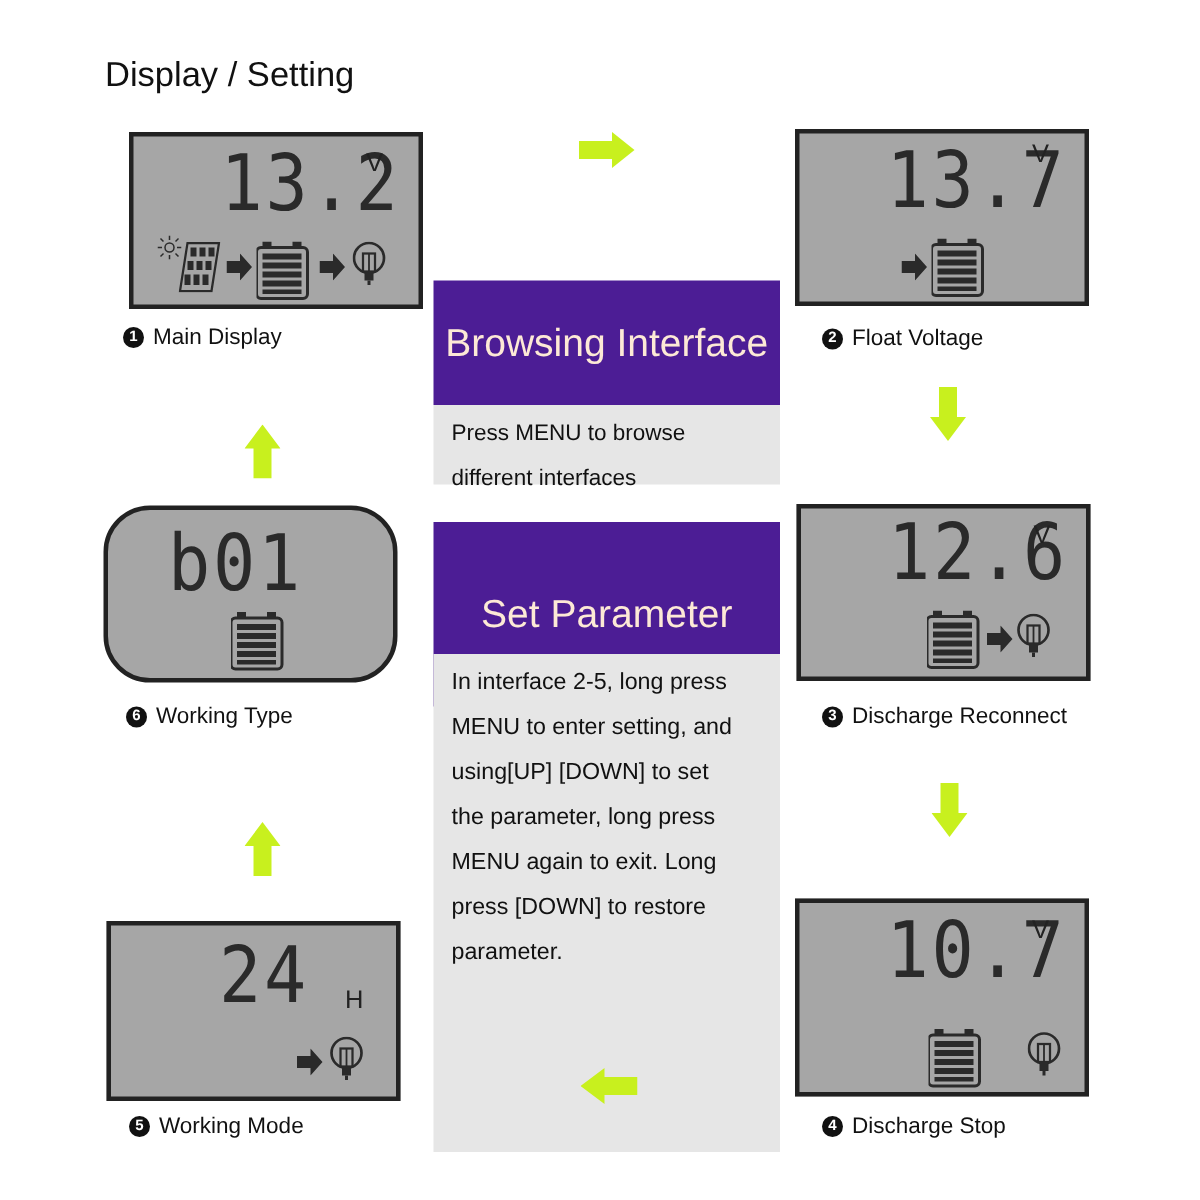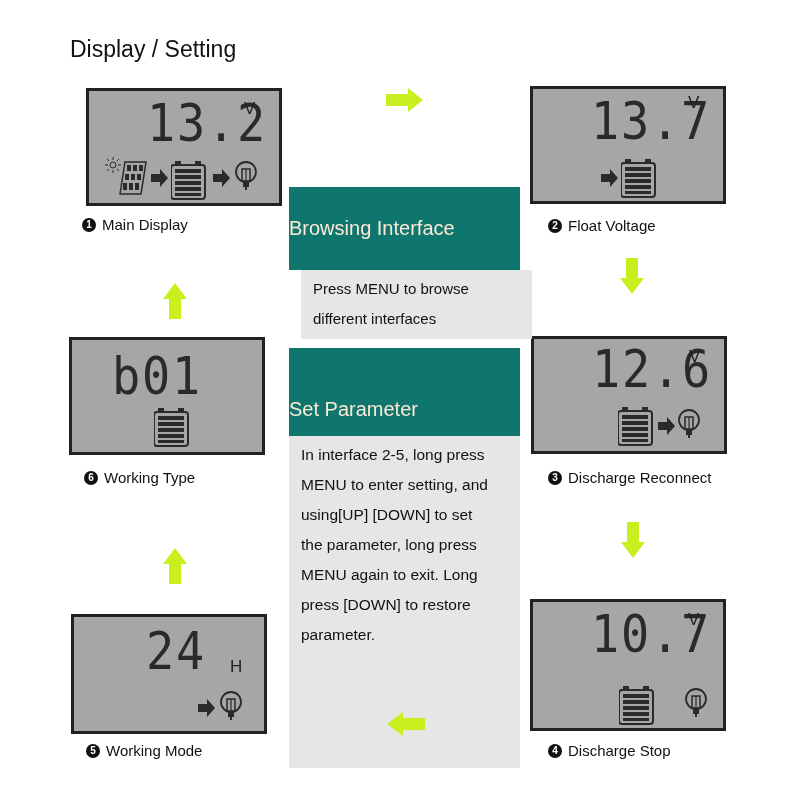--- a/index.html
+++ b/index.html
@@ -5,21 +5,21 @@
   html,body{margin:0;padding:0;}
   body{width:800px;height:800px;background:#ffffff;position:relative;overflow:hidden;font-family:"Liberation Sans",sans-serif;color:#111;}
   .title{position:absolute;left:70px;top:36px;font-size:23px;color:#111;}
   .lcd{position:absolute;width:196px;height:118px;background:#a6a6a6;border:3px solid #222;box-sizing:border-box;}
   .cap{position:absolute;font-size:15px;color:#111;display:flex;align-items:center;gap:6px;white-space:nowrap;}
   .num{display:inline-flex;width:14px;height:14px;border-radius:50%;background:#111;color:#fff;font-size:10px;font-weight:bold;align-items:center;justify-content:center;}
   .seg{position:absolute;font-family:"DejaVu Sans Mono",monospace;color:#2a2a2a;font-size:52px;letter-spacing:2px;transform:scaleX(0.9);transform-origin:left top;line-height:1;}
   .unit{position:absolute;font-size:17px;color:#222;}
   .icon{position:absolute;}
   .panel{position:absolute;left:289px;width:231px;}
-  .orange{background:#0f766e;color:#fde9d6;font-size:20px;display:flex;align-items:center;justify-content:flex-start;}
+  .orange{background:#4c1d95;color:#fde9d6;font-size:26px;display:flex;align-items:center;justify-content:center;}
   .grey{background:#e6e6e6;color:#111;font-size:15px;box-sizing:border-box;padding:0 12px;}
   .grey p{margin:0;line-height:30px;}
   .arrow{position:absolute;}
 </style>
 </head>
 <body>
 
 <svg width="0" height="0" style="position:absolute">
   <defs>
     <g id="battery">
@@ -151,35 +151,35 @@
     </svg>
   <svg class="icon" style="left:146px;top:74px;" width="24" height="30">
       <use href="#bulb"></use>
     </svg>
 </div>
 <div class="cap" style="left:86px;top:742px;">
   <span class="num">5</span>
   <span>Working Mode</span>
 </div>
 
-<div class="lcd" style="left:69px;top:337px;">
+<div class="lcd" style="left:69px;top:337px;border-radius:31px;">
   <div class="seg" style="left:40px;top:10px;">b01</div>
   <svg class="icon" style="left:82px;top:68px;" width="36" height="40">
       <use href="#battery"></use>
     </svg>
 </div>
 <div class="cap" style="left:84px;top:469px;">
   <span class="num">6</span>
   <span>Working Type</span>
 </div>
 
 <div class="panel orange" style="top:187px;height:83px;">
   <span>Browsing Interface</span>
 </div>
-<div class="panel grey" style="top:270px;height:69px;padding-top:4px;margin-left:12px;">
+<div class="panel grey" style="top:270px;height:53px;padding-top:4px;">
   <p>Press MENU to browse</p>
   <p>different  interfaces</p>
 </div>
 <div class="panel orange" style="top:348px;height:123px;">
   <span>Set Parameter</span>
 </div>
 <div class="panel grey" style="top:436px;height:332px;padding-top:4px;font-size:15.5px;">
   <p>In interface 2-5, long press</p>
   <p>MENU to enter setting, and</p>
   <p>using[UP] [DOWN] to set</p>

